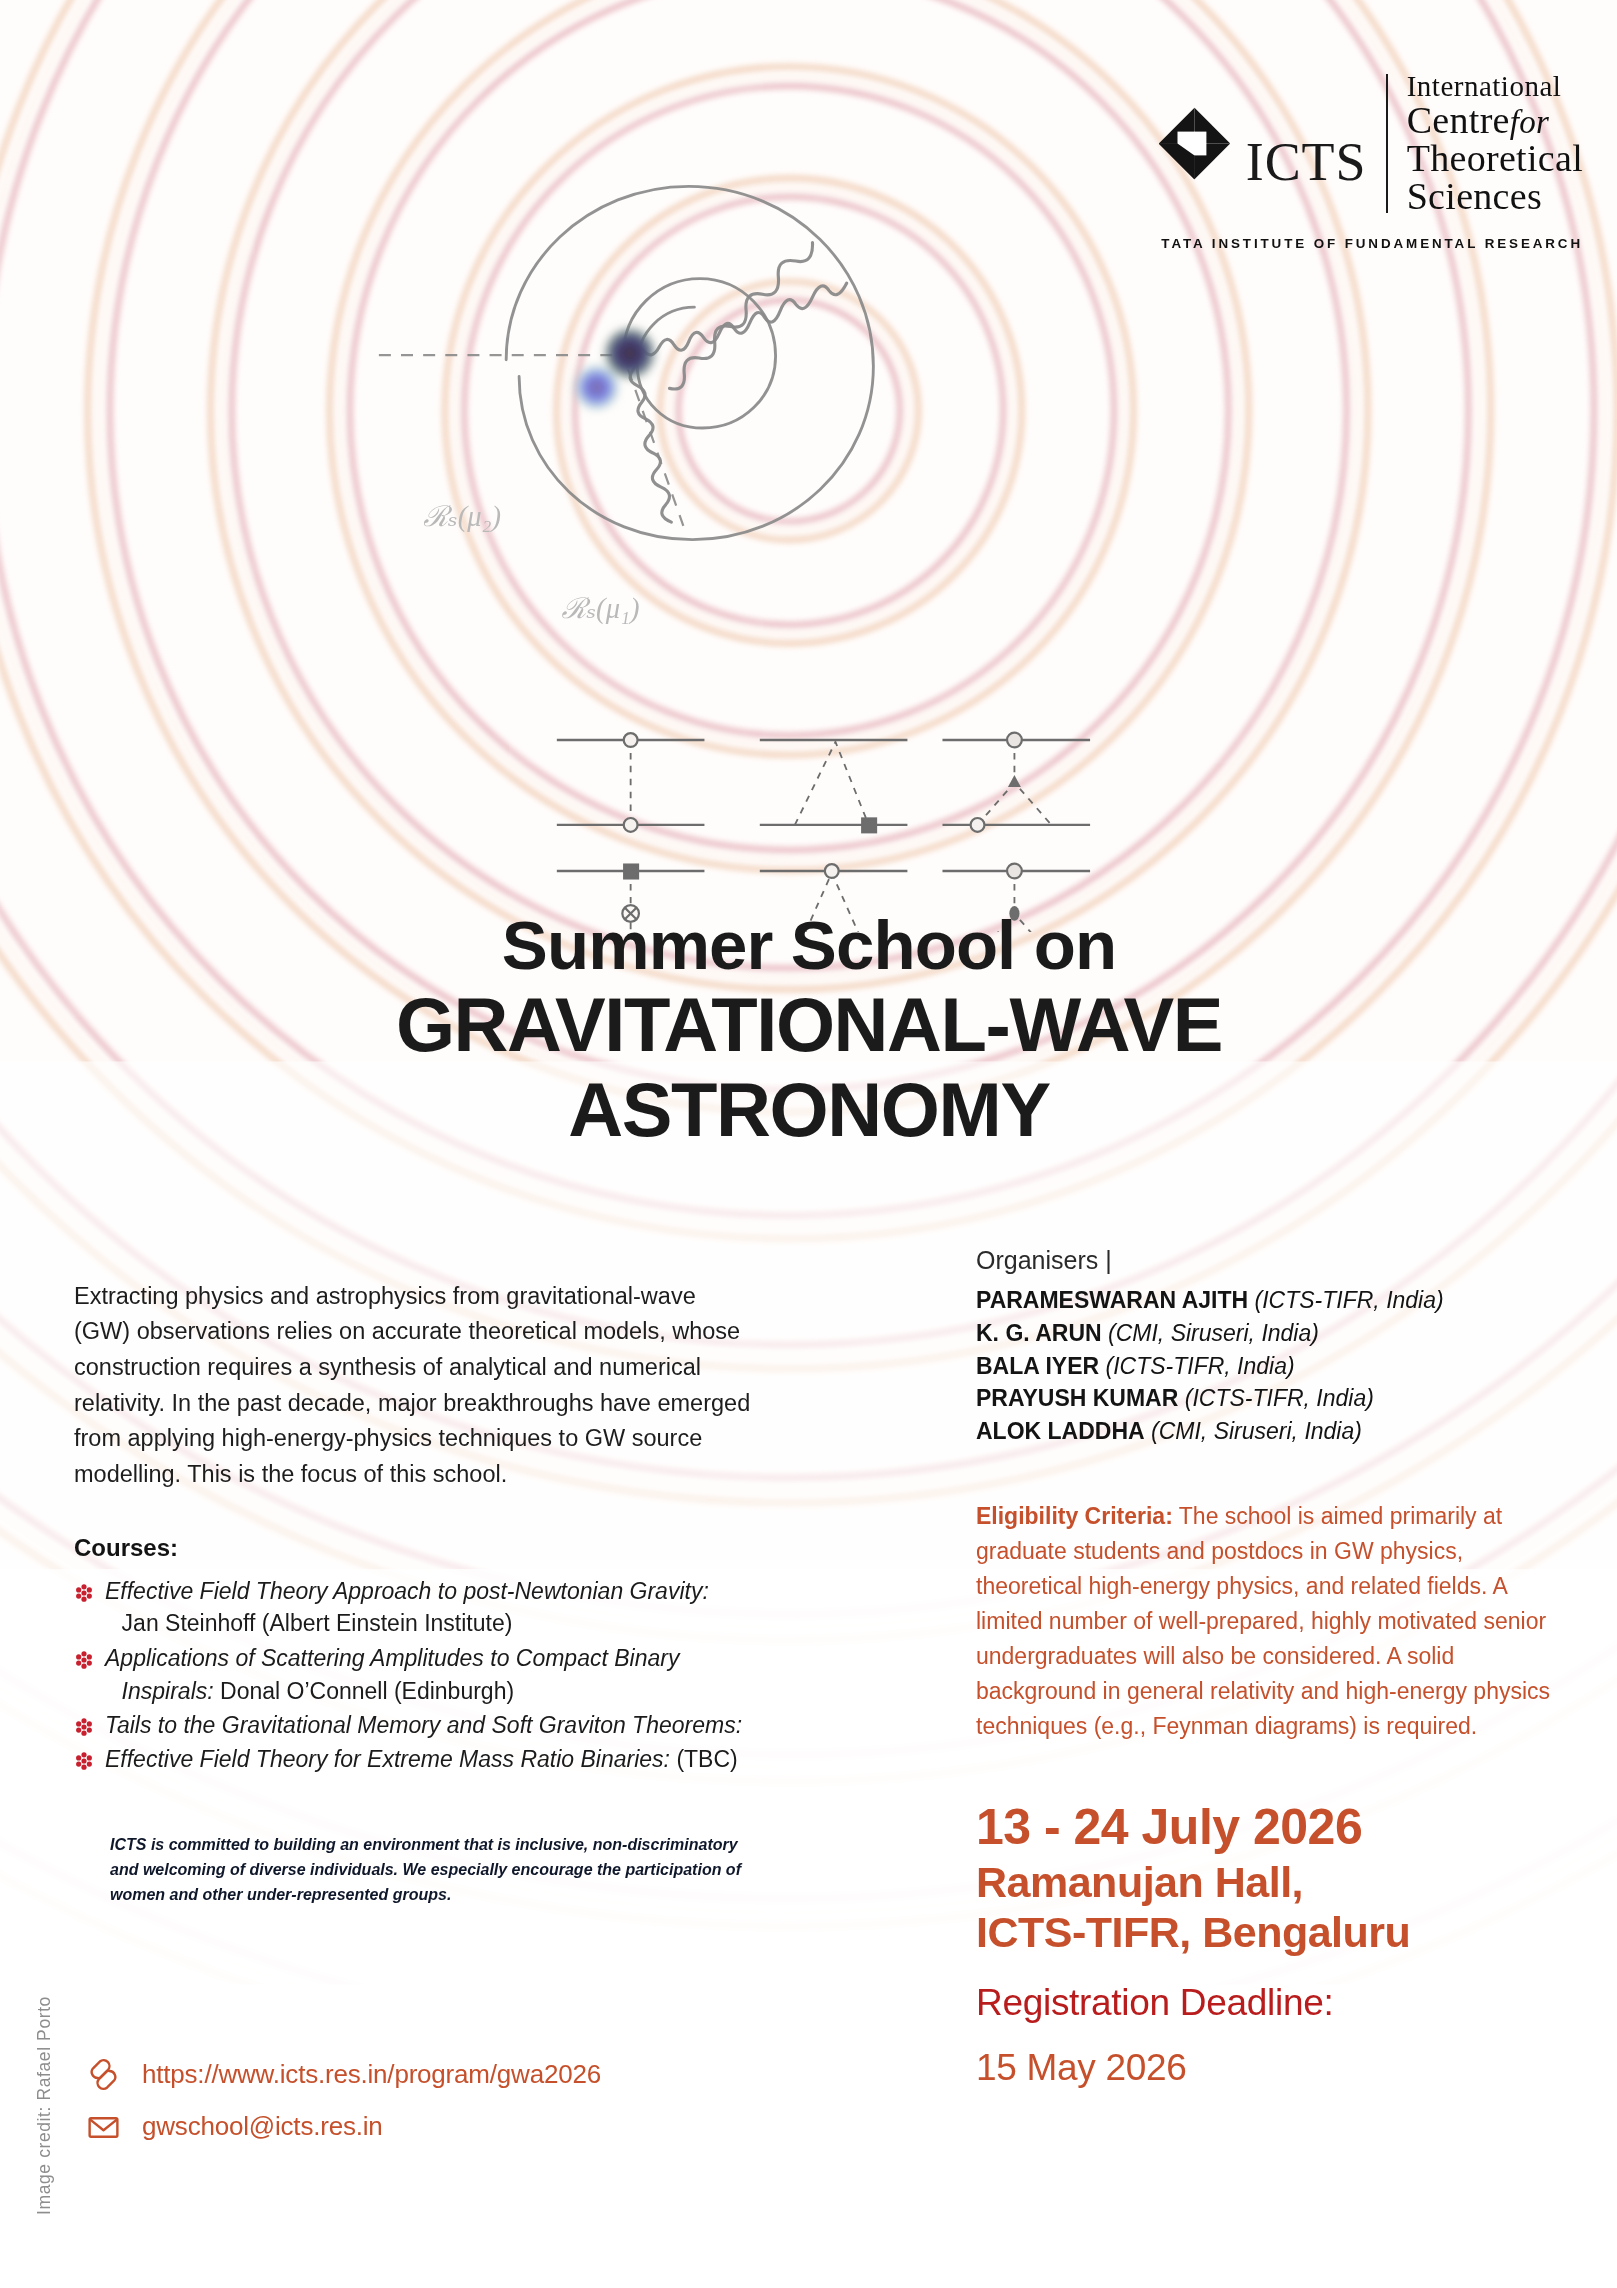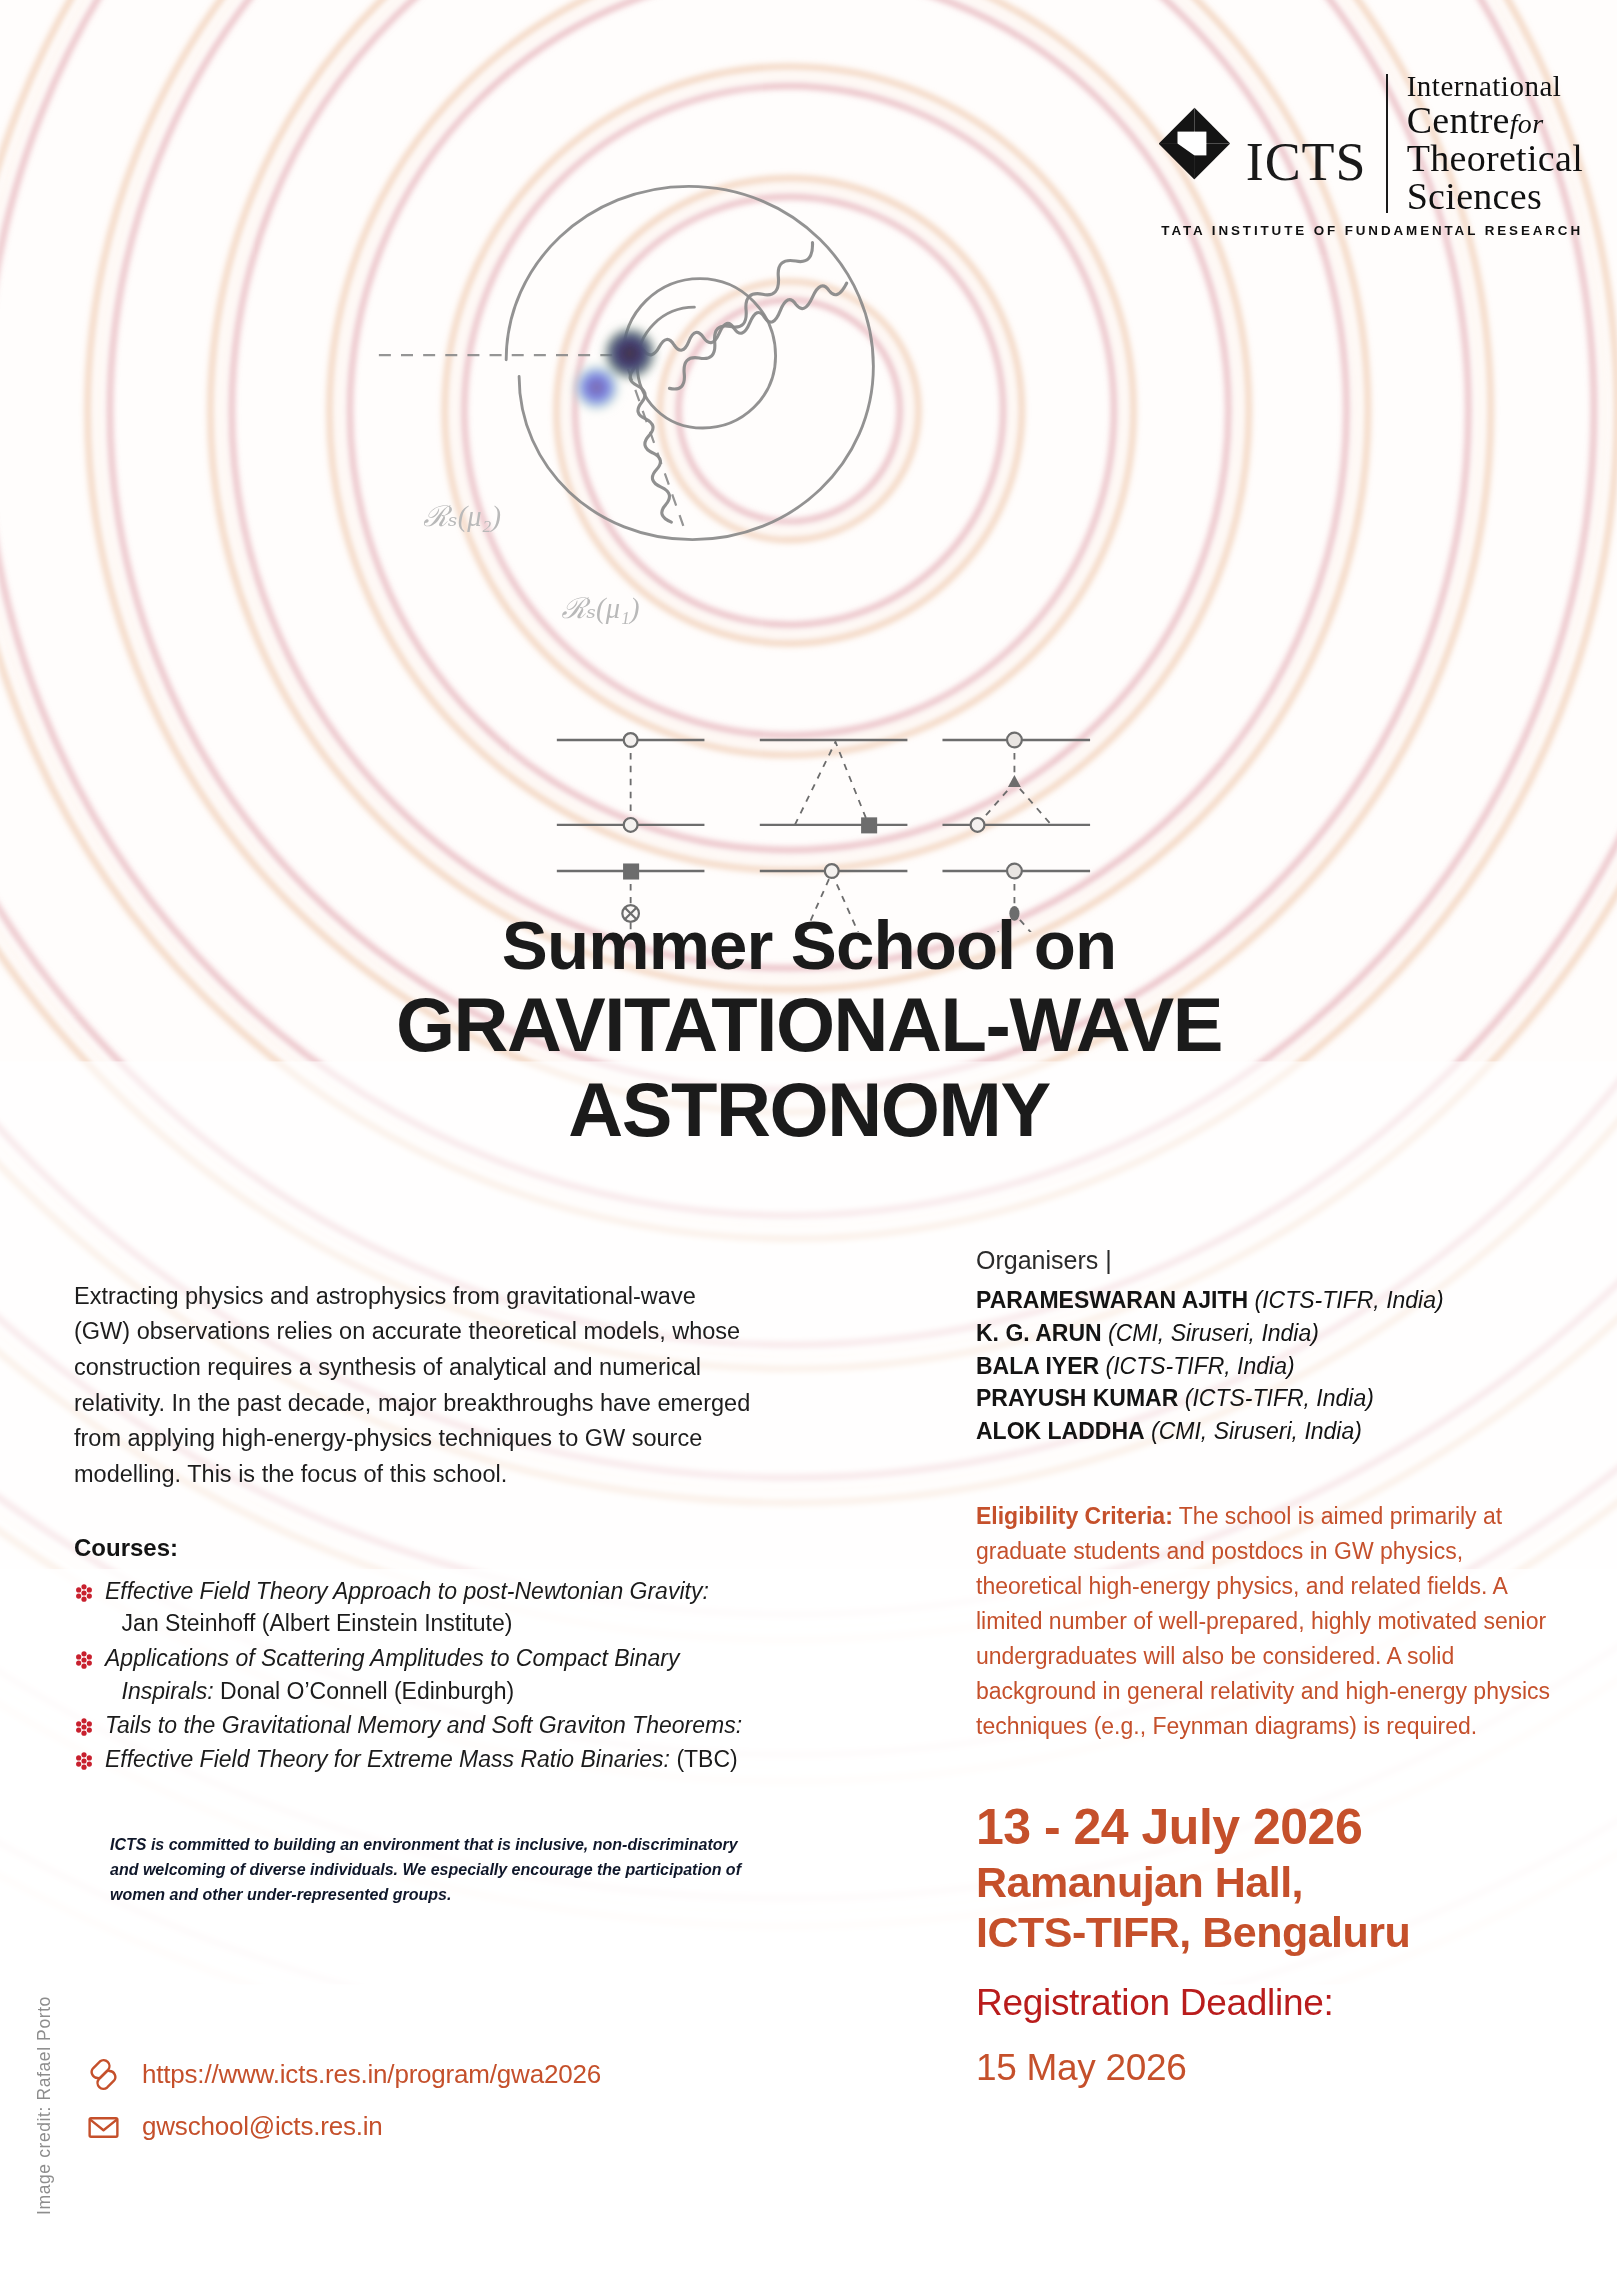--- a/index.html
+++ b/index.html
@@ -39,25 +39,25 @@
     margin-top:36px;
   }
   .logo-rule{width:1.8px;align-self:stretch;background:#1a1a1a;margin:1.8px 18.5px 1.8px 0;}
   .logo-words{
     font-family:"Liberation Serif","DejaVu Serif",serif;
     color:#111;line-height:1.0;text-align:left;
   }
   .logo-words div{white-space:nowrap;}
   .lw1{font-size:29px;letter-spacing:0.5px;}
   .lw2{font-size:38px;letter-spacing:0.3px;}
-  .lw2 i{font-size:28px;}
+  .lw2 i{font-size:33px;}
   .lw3{font-size:38px;letter-spacing:0.3px;}
   .lw4{font-size:38px;letter-spacing:0.3px;}
   .logo-tifr{
-    margin-top:8px;
+    margin-top:21px;
     font-family:"Liberation Sans","DejaVu Sans",sans-serif;
     font-size:13.4px;font-weight:bold;letter-spacing:2.9px;color:#111;
   }
 
   
   #title-block{
     position:absolute;left:0;right:0;top:909px;z-index:4;
     text-align:center;color:#1b1b1b;
   }
   .t-line1{

